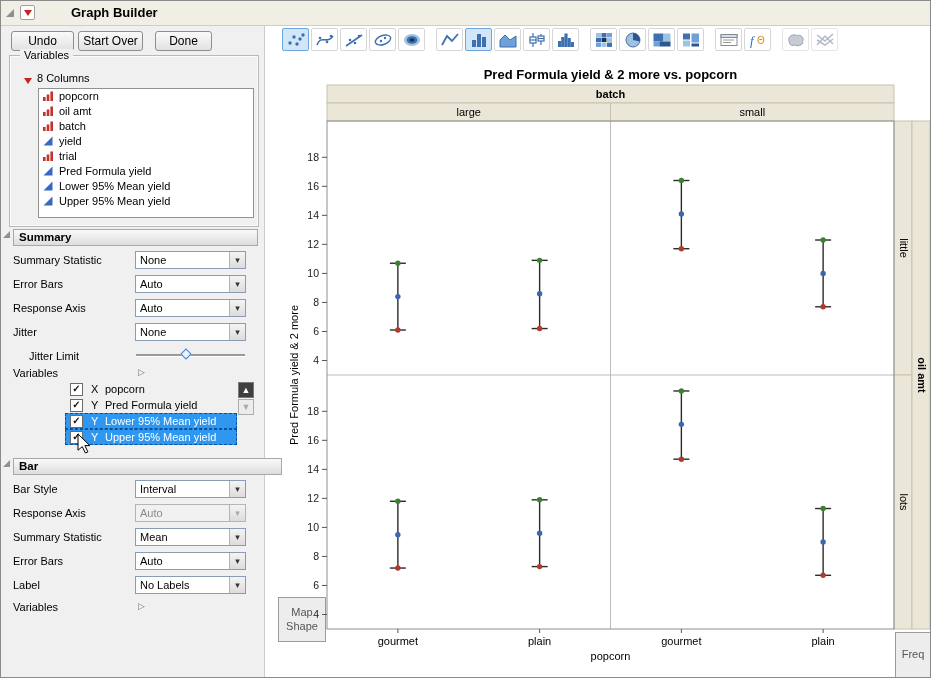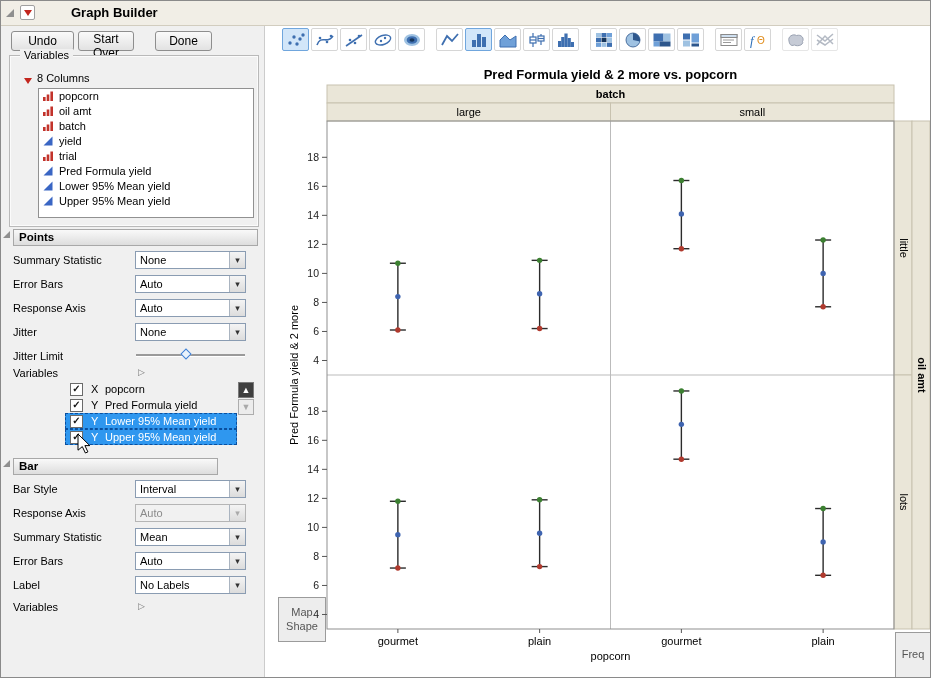--- a/index.html
+++ b/index.html
@@ -90,21 +90,21 @@
 
   <div class="abs titlebar">
     <div class="abs tri-expand" style="left:5px;top:8px"></div>
     <div class="abs red-tri-btn" style="left:19px;top:4px">
       <div class="red-tri"></div>
     </div>
     <div class="abs win-title" style="left:40px;top:4px">Graph Builder</div>
   </div>
 
   <button class="jmp-btn" style="left:10px;top:30px;width:63px">Undo</button>
-  <button class="jmp-btn" style="left:77px;top:30px;width:56px">Start Over</button>
+  <button class="jmp-btn" style="left:77px;top:30px;width:65px">Start Over</button>
   <button class="jmp-btn" style="left:154px;top:30px;width:57px">Done</button>
 
   <div id="icon-bar">
       <div class="icon-btn selected">
         <svg width="20" height="16" viewBox="0 0 20 16">
           <circle cx="4" cy="11" r="1.7" fill="#3e6fb0"></circle>
           <circle cx="8" cy="5" r="1.7" fill="#3e6fb0"></circle>
           <circle cx="11" cy="12" r="1.7" fill="#3e6fb0"></circle>
           <circle cx="14" cy="7" r="1.7" fill="#3e6fb0"></circle>
           <circle cx="17" cy="3" r="1.7" fill="#3e6fb0"></circle>
@@ -275,21 +275,21 @@
         <div class="col-item"><span class="col-icon"><svg width="12" height="12" viewBox="0 0 12 12">
               <polygon points="1.5,10.5 10.5,10.5 10.5,1.5" fill="#3a66c4"></polygon>
             </svg></span><span class="col-name">Lower 95% Mean yield</span></div>
         <div class="col-item"><span class="col-icon"><svg width="12" height="12" viewBox="0 0 12 12">
               <polygon points="1.5,10.5 10.5,10.5 10.5,1.5" fill="#3a66c4"></polygon>
             </svg></span><span class="col-name">Upper 95% Mean yield</span></div>
       </div>
   </div>
 
   <div class="abs tri-expand" style="left:2px;top:230px;border-left-width:7px;border-bottom-width:7px"></div>
-  <div class="abs hdr" style="left:12px;top:228px;width:245px">Points</div>
+  <div class="abs hdr" style="left:12px;top:228px;width:245px">Summary</div>
 
   <div class="abs field-label" style="left:12px;top:253px">Summary Statistic</div>
   <div class="abs combo" style="left:134px;top:250px">
     <span class="val">None</span>
     <span class="chev">▾</span>
   </div>
 
   <div class="abs field-label" style="left:12px;top:277px">Error Bars</div>
   <div class="abs combo" style="left:134px;top:274px">
     <span class="val">Auto</span>
@@ -301,21 +301,21 @@
     <span class="val">Auto</span>
     <span class="chev">▾</span>
   </div>
 
   <div class="abs field-label" style="left:12px;top:325px">Jitter</div>
   <div class="abs combo" style="left:134px;top:322px">
     <span class="val">None</span>
     <span class="chev">▾</span>
   </div>
 
-  <div class="abs field-label" style="left:12px;top:349px">Jitter Limit</div>
+  <div class="abs field-label" style="left:28px;top:349px">Jitter Limit</div>
   <div class="abs slider" style="left:134px;top:348px">
     <div class="track"></div>
     <div class="thumb"></div>
   </div>
 
   <div class="abs field-label" style="left:12px;top:366px">Variables</div>
   <div class="abs disc" style="left:137px;top:367px">▷</div>
 
   <div class="abs" id="points-vars-list">
       <div class="var-row">
@@ -336,21 +336,21 @@
       <div class="var-row selected">
         <span class="cb">✓</span>
         <span class="role">Y</span>
         <span class="vname">Upper 95% Mean yield</span>
       </div>
     </div>
   <div class="abs spin up" style="left:237px;top:381px">▲</div>
   <div class="abs spin down" style="left:237px;top:398px">▼</div>
 
   <div class="abs tri-expand" style="left:2px;top:459px;border-left-width:7px;border-bottom-width:7px"></div>
-  <div class="abs hdr" style="left:12px;top:457px;width:205px">Bar</div>
+  <div class="abs hdr" style="left:12px;top:457px;width:269px">Bar</div>
 
   <div class="abs field-label" style="left:12px;top:482px">Bar Style</div>
   <div class="abs combo" style="left:134px;top:479px">
     <span class="val">Interval</span>
     <span class="chev">▾</span>
   </div>
 
   <div class="abs field-label" style="left:12px;top:506px">Response Axis</div>
   <div class="abs combo disabled" style="left:134px;top:503px">
     <span class="val">Auto</span>

